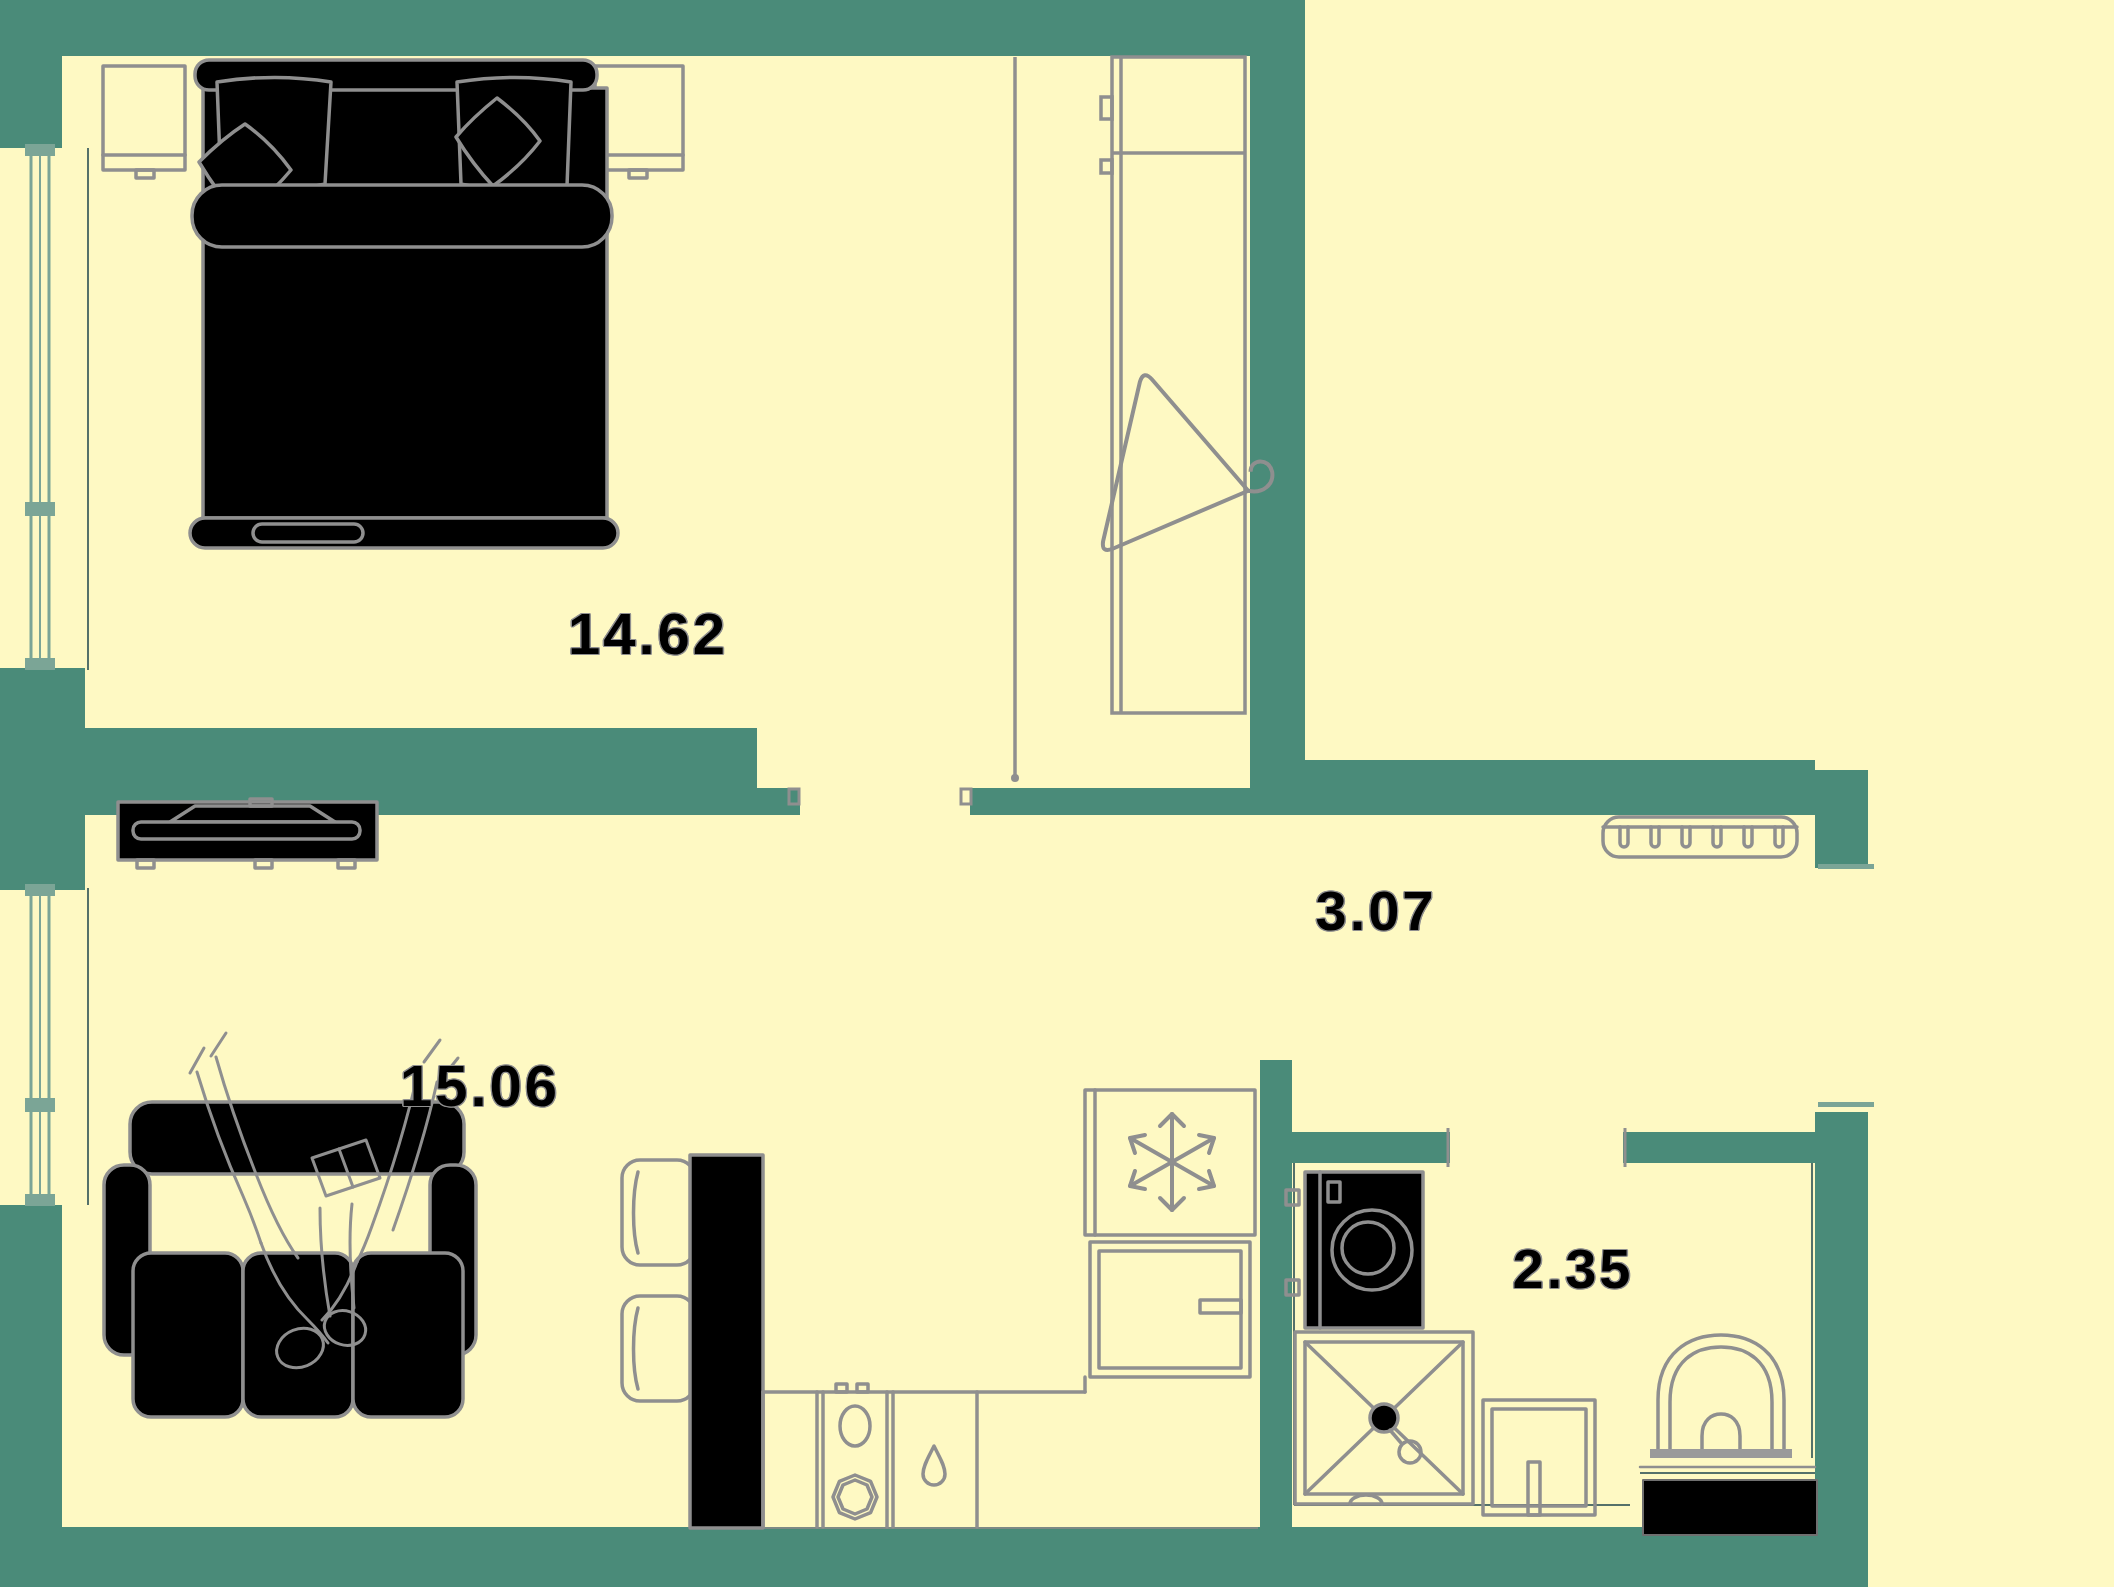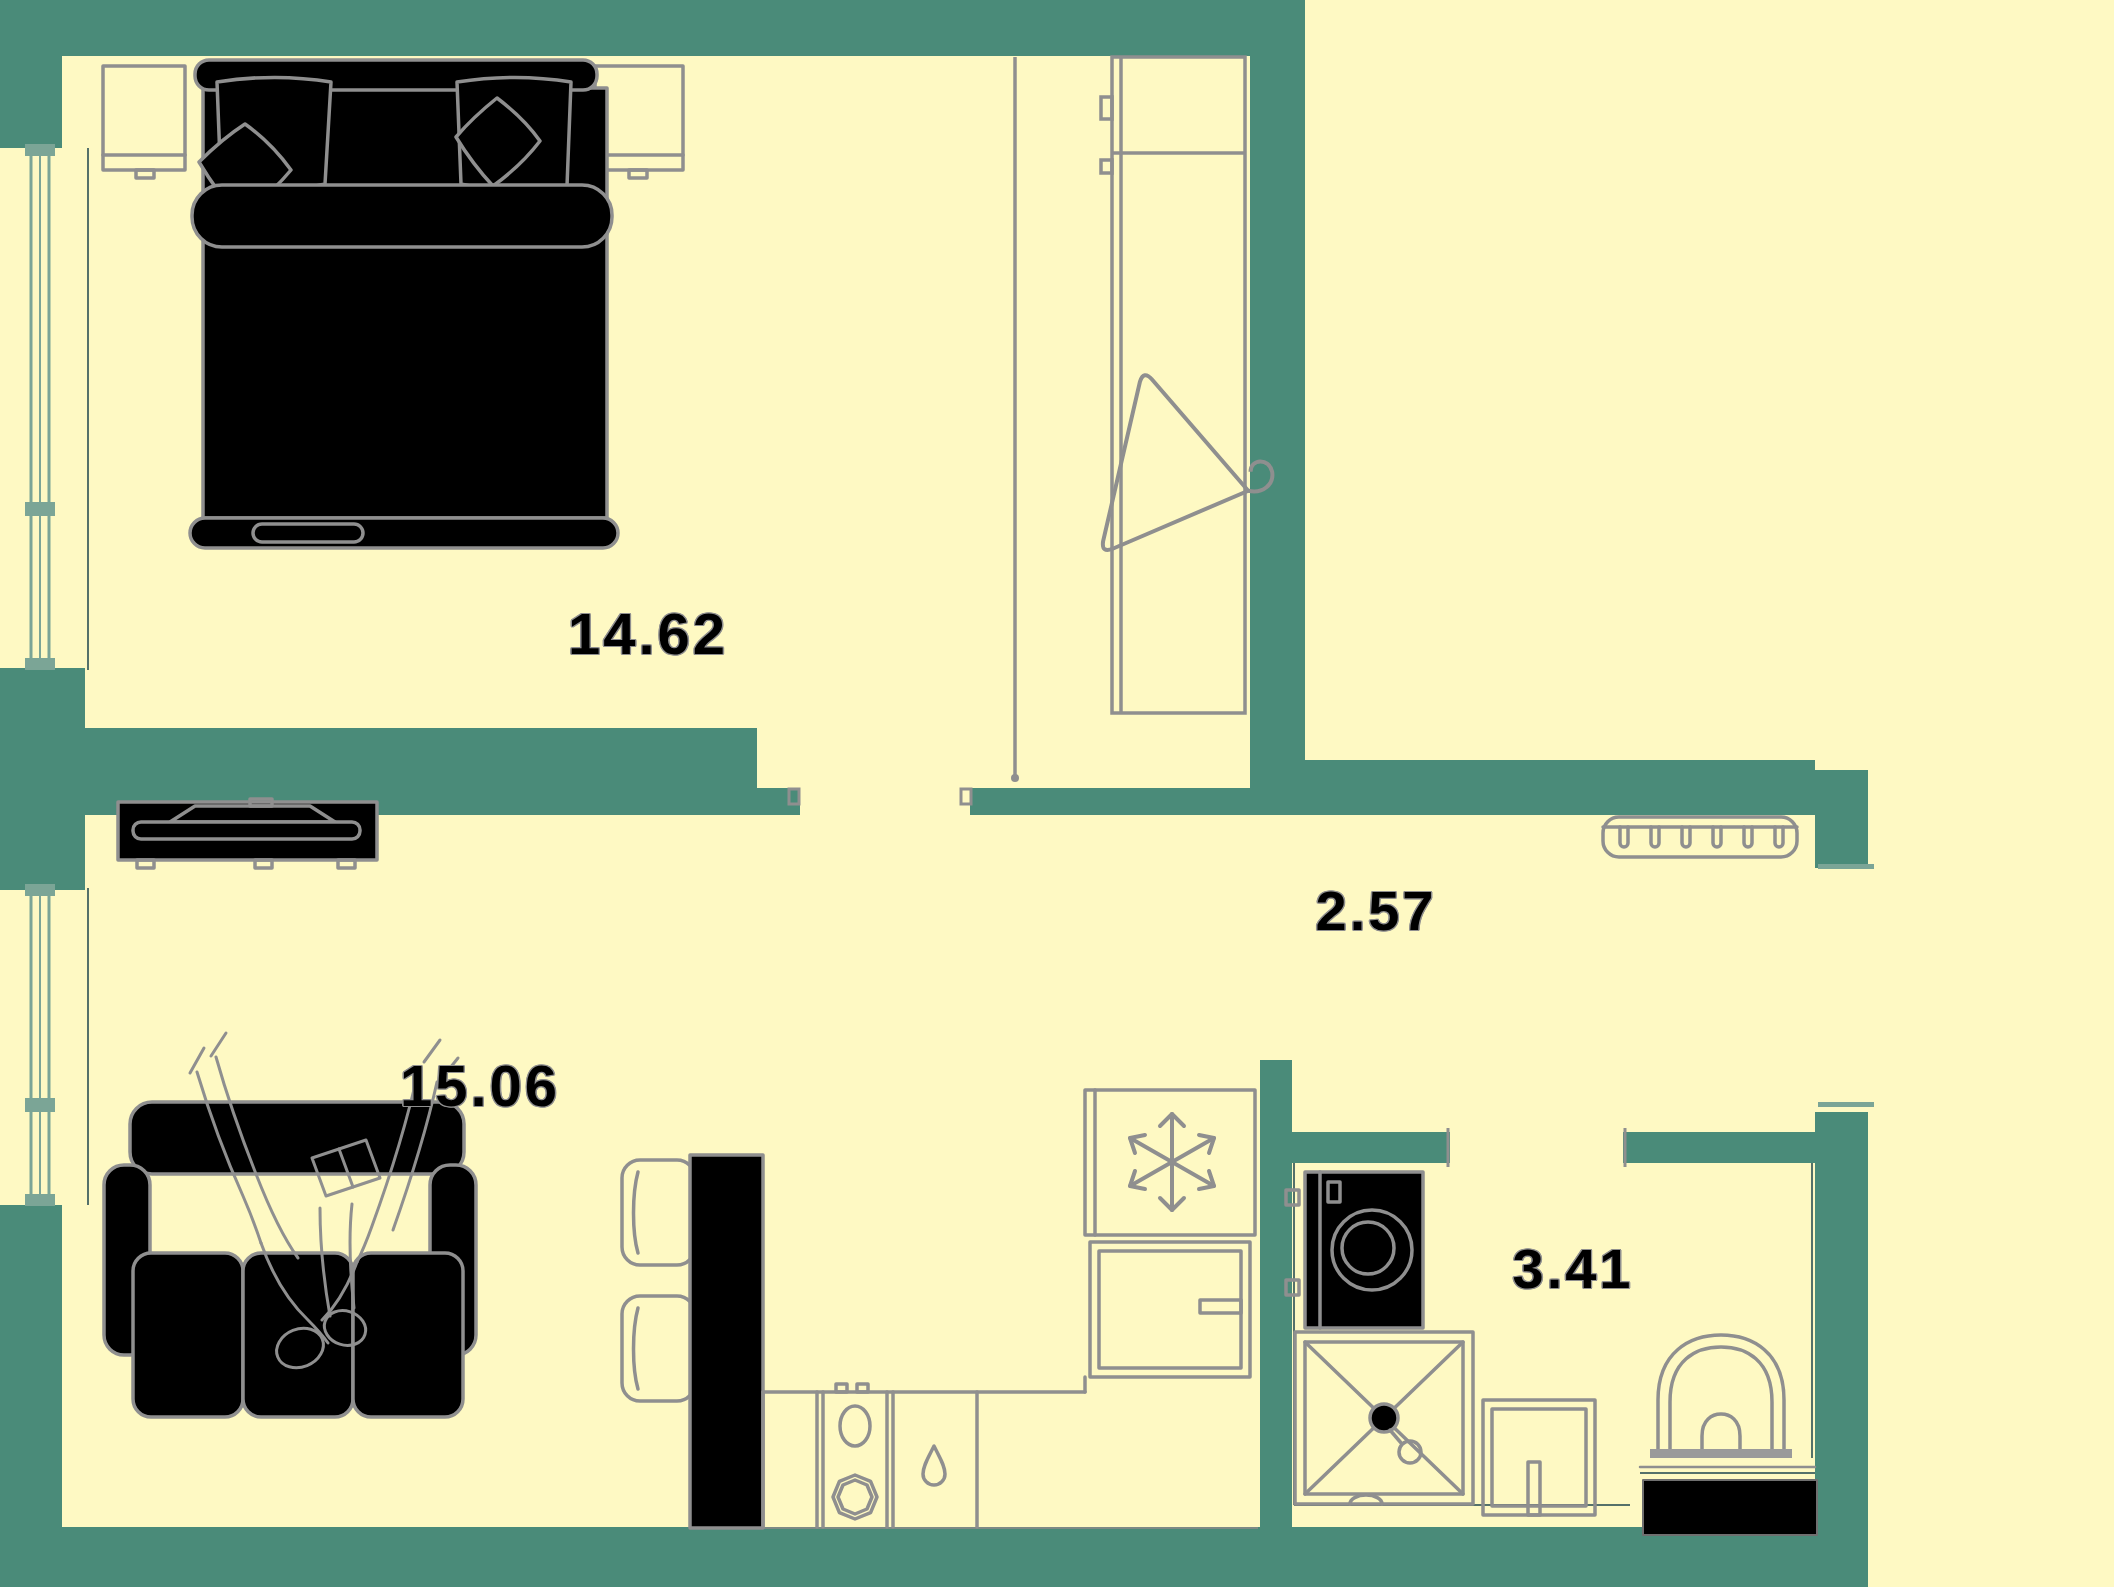--- a/index.html
+++ b/index.html
@@ -279,18 +279,18 @@
     </g>
     <rect x="1643" y="1480" width="174" height="55" fill="#000" stroke="#6f6f6f" stroke-width="2"></rect>
   </g>
 
 </svg>
 
   <div class="area-label" style="left:648px;top:600px;">14.62</div>
 
   <div class="area-label" style="left:480px;top:1052px;">15.06</div>
 
-  <div class="area-label" style="left:1376px;top:878px;font-size:56px;">2.57</div>
-
-  <div class="area-label" style="left:1573px;top:1236px;font-size:56px;">3.41</div>
+  <div class="area-label" style="left:1376px;top:878px;font-size:56px;">3.07</div>
+
+  <div class="area-label" style="left:1573px;top:1236px;font-size:56px;">2.35</div>
 
 
 </div>
 
 </body></html>

